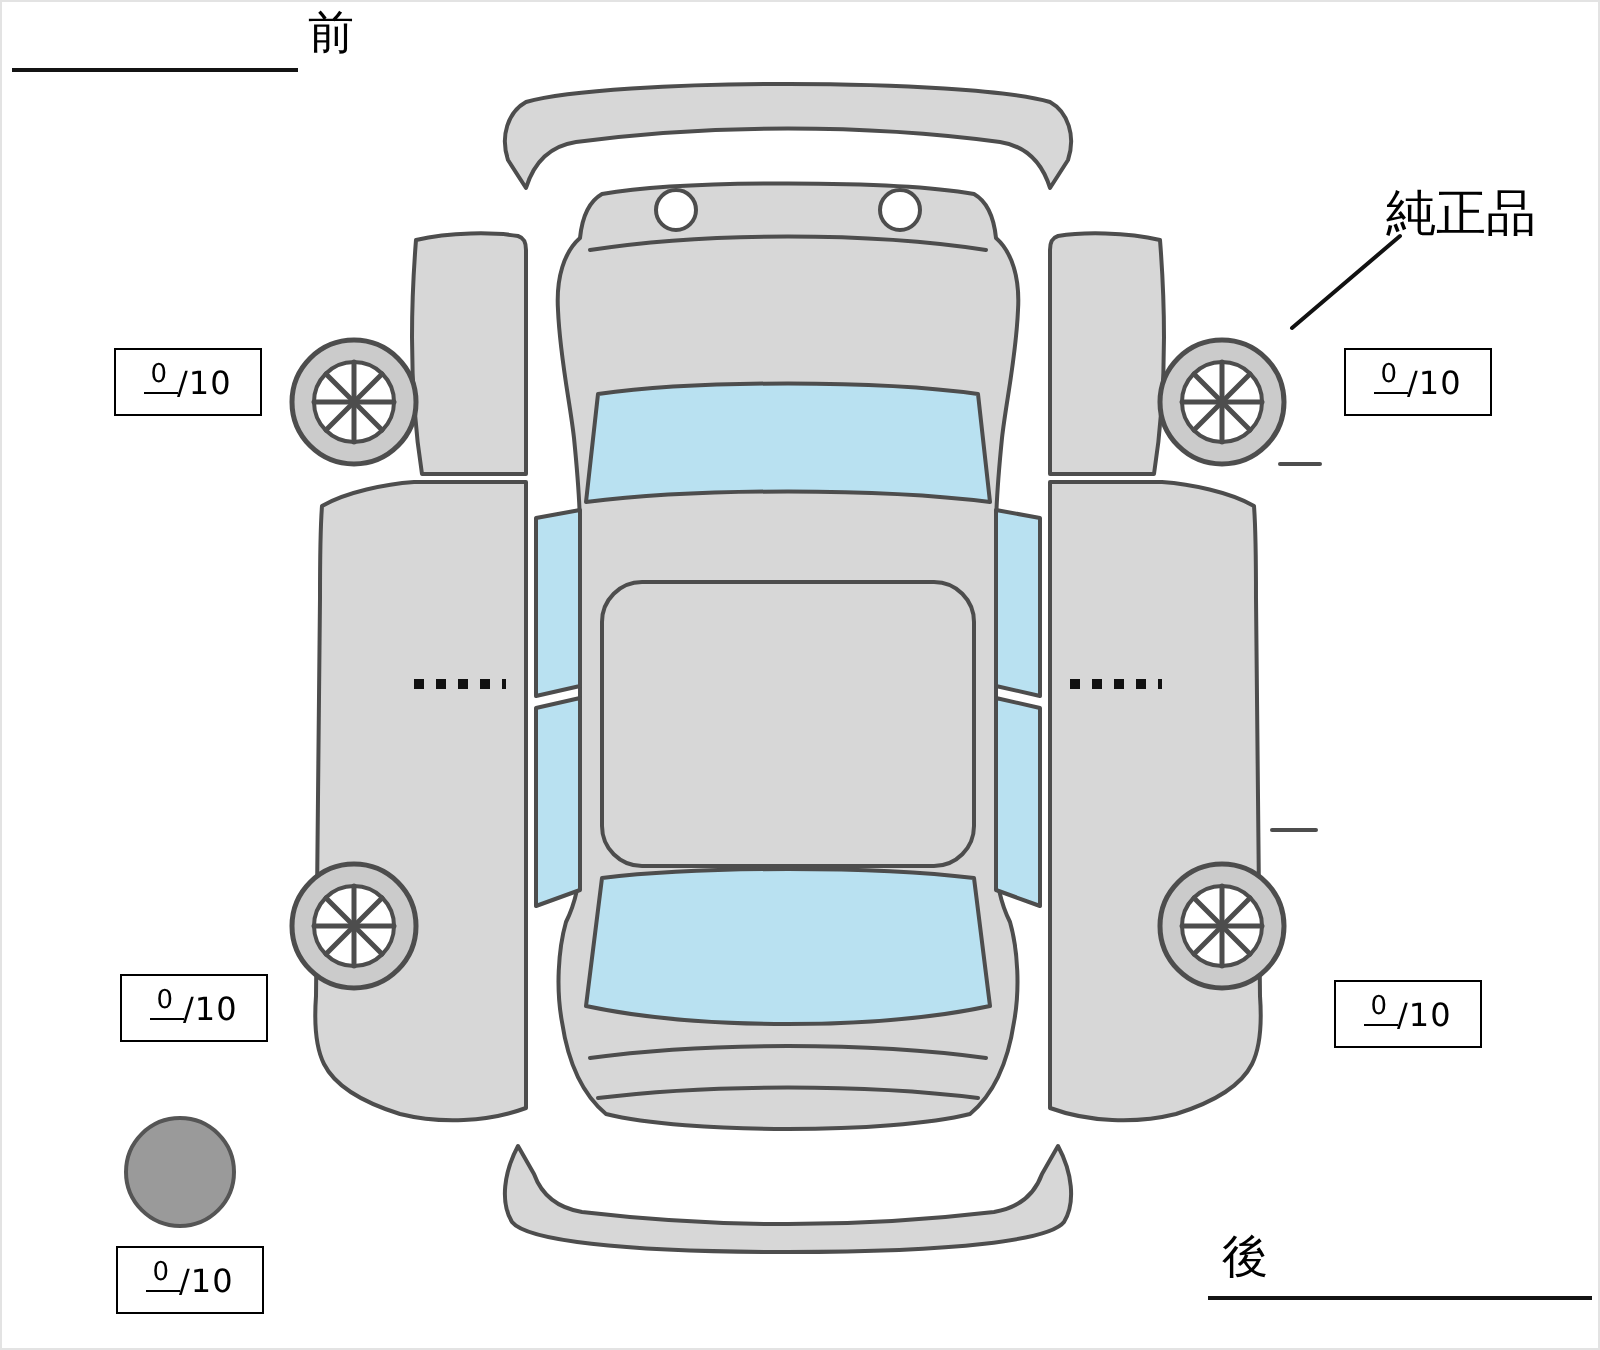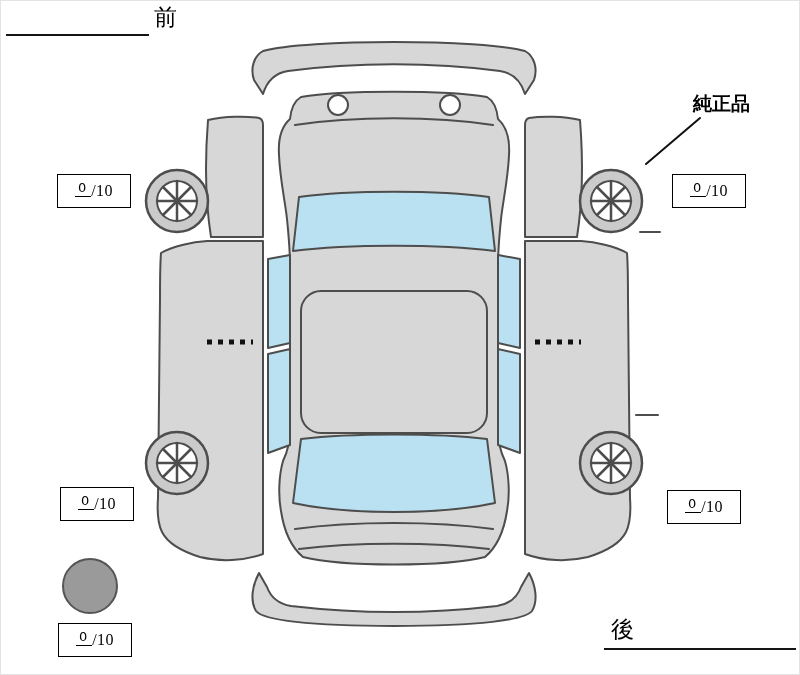--- a/index.html
+++ b/index.html
@@ -18,28 +18,28 @@
   .spoke{stroke:var(--body-stroke,#4d4d4d);stroke-width:2.5;stroke-linecap:round;}
   .pointer{stroke:var(--line-color,#111111);stroke-width:2;stroke-linecap:round;}
   .hood-circle{fill:#ffffff;stroke:var(--body-stroke,#4d4d4d);stroke-width:2;}
 
   
   .jp-label{position:absolute;color:#000;line-height:1.1;white-space:nowrap;}
   .underline-bar{position:absolute;height:0;border-top:2px solid #141414;}
   .score-box{position:absolute;width:74px;height:34px;background:#fff;border:1.5px solid #000;box-sizing:border-box;
              display:flex;align-items:center;justify-content:center;}
   .score-num{font-size:13px;line-height:1;padding:1px 5px 2px 3px;border-bottom:1.5px solid #000;transform:translateY(-3px);}
-  .score-den{font-size:16px;letter-spacing:.5px;font-family:Liberation Serif, serif;}
+  .score-den{font-size:16px;letter-spacing:.5px;}
   .spare-circle{position:absolute;width:56px;height:56px;border-radius:50%;
                 background:var(--spare-fill,#9a9a9a);border:2px solid #555;box-sizing:border-box;}
   .lbl-front{left:153px;top:4px;font-size:23px;}
   .bar-front{left:5px;top:33px;width:143px;}
   .lbl-rear{left:610px;top:616px;font-size:23px;}
   .bar-rear{left:603px;top:647px;width:192px;}
-  .lbl-genuine{left:692px;top:92px;font-size:19px;font-weight:bold;}
+  .lbl-genuine{left:692px;top:92px;font-size:25px;font-weight:normal;}
   .box-fl{left:56px;top:173px;}
   .box-fr{left:671px;top:173px;}
   .box-rl{left:59px;top:486px;}
   .box-rr{left:666px;top:489px;}
   .box-sp{left:57px;top:622px;}
   .spare-pos{left:61px;top:557px;}
 </style>
 </head>
 <body>
 

